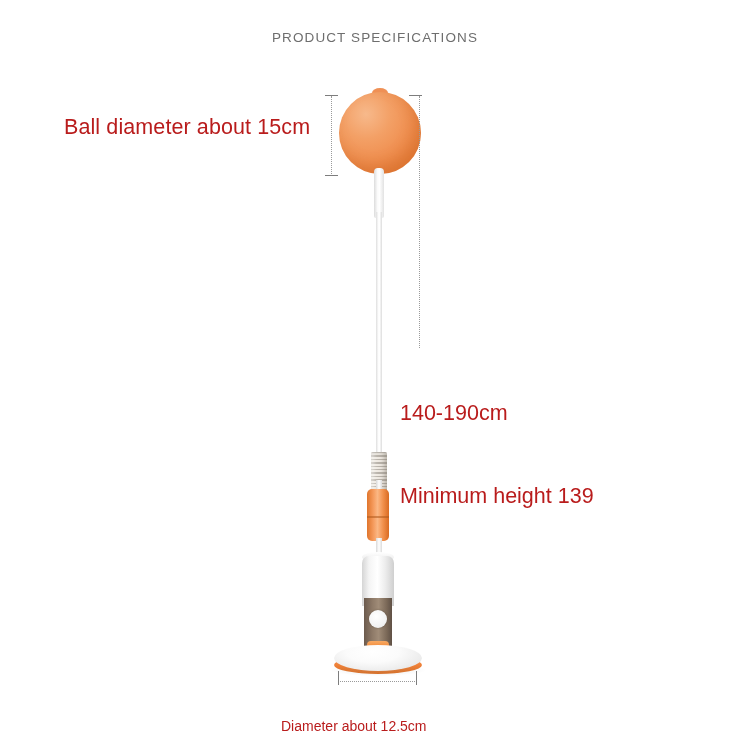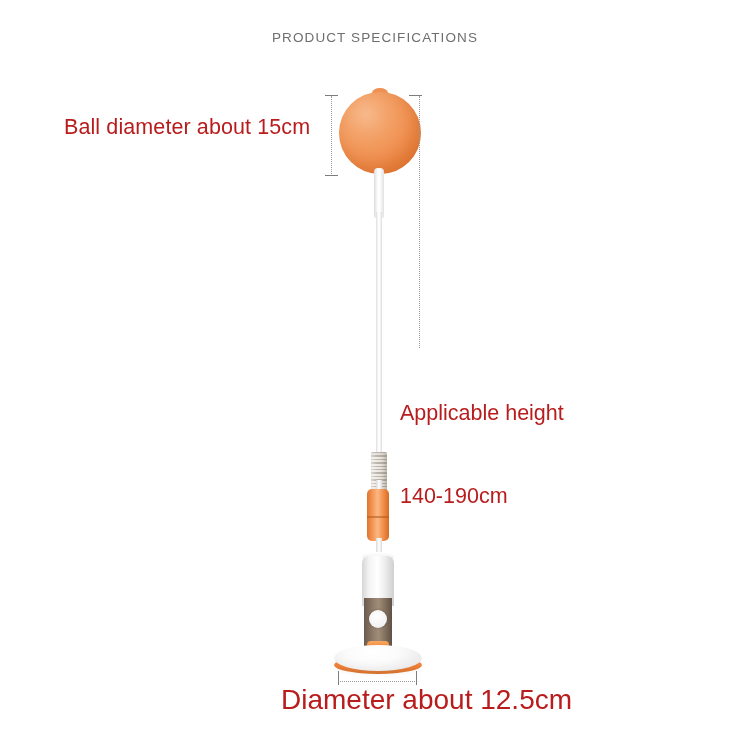--- a/index.html
+++ b/index.html
@@ -48,22 +48,22 @@
   }
   .ann-height {
     left: 400px;
     top: 345px;
     font-size: 21.5px;
     line-height: 27.5px;
   }
   .ann-height div { white-space: pre; }
   .ann-diameter {
     left: 281px;
-    top: 684px;
-    font-size: 28px;
+    top: 718px;
+    font-size: 14px;
     text-align: right;
   }
 
   
   .dotline-v {
     position: absolute;
     width: 0;
     border-left: 1px dotted #9a9a9a;
   }
   .dotline-h {
@@ -322,19 +322,19 @@
   <div class="dotline-v rb-line"></div>
   <div class="tick-h rb-top"></div>
 
   <div class="dotline-h bb-line"></div>
   <div class="tick-v bb-left"></div>
   <div class="tick-v bb-right"></div>
 
   <div class="ann ann-ball">Ball diameter about 15cm</div>
 
   <div class="ann ann-height">
-    <div>Applicable height</div>
     <div>140-190cm</div>
+    <div>Minimum height 139</div>
   </div>
 
   <div class="ann ann-diameter">Diameter about 12.5cm</div>
 
 </div>
 
 </body></html>

